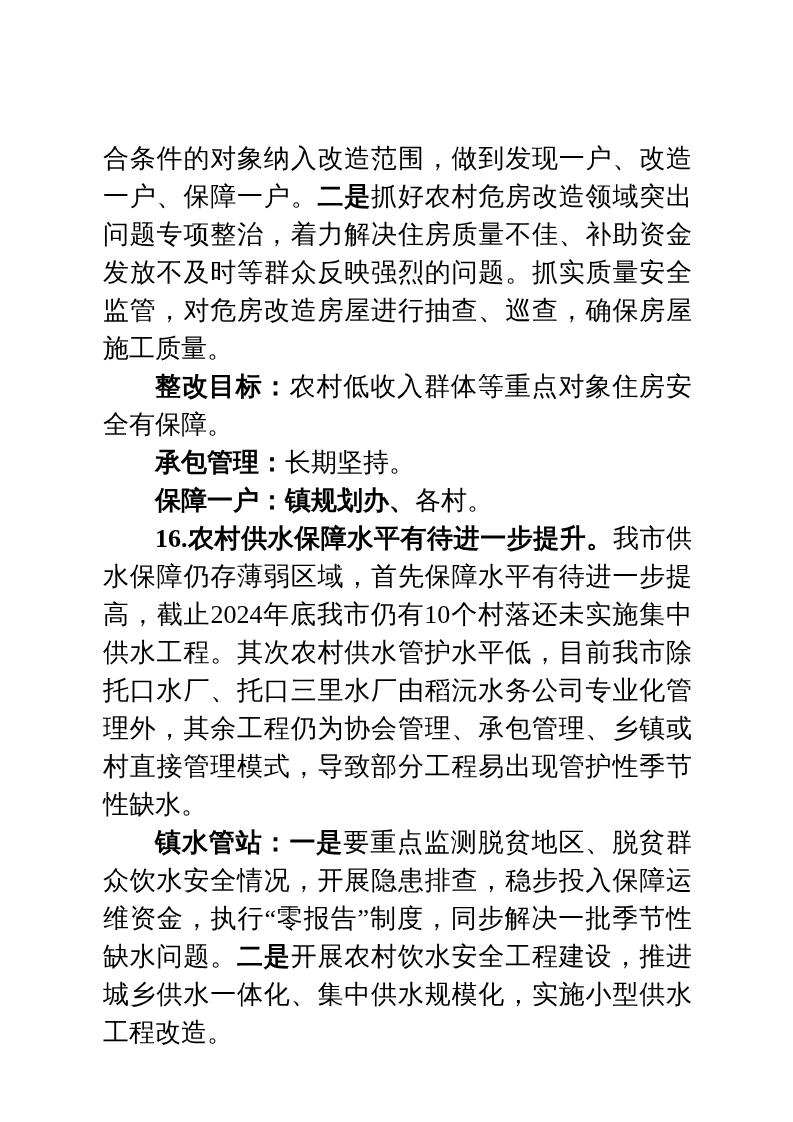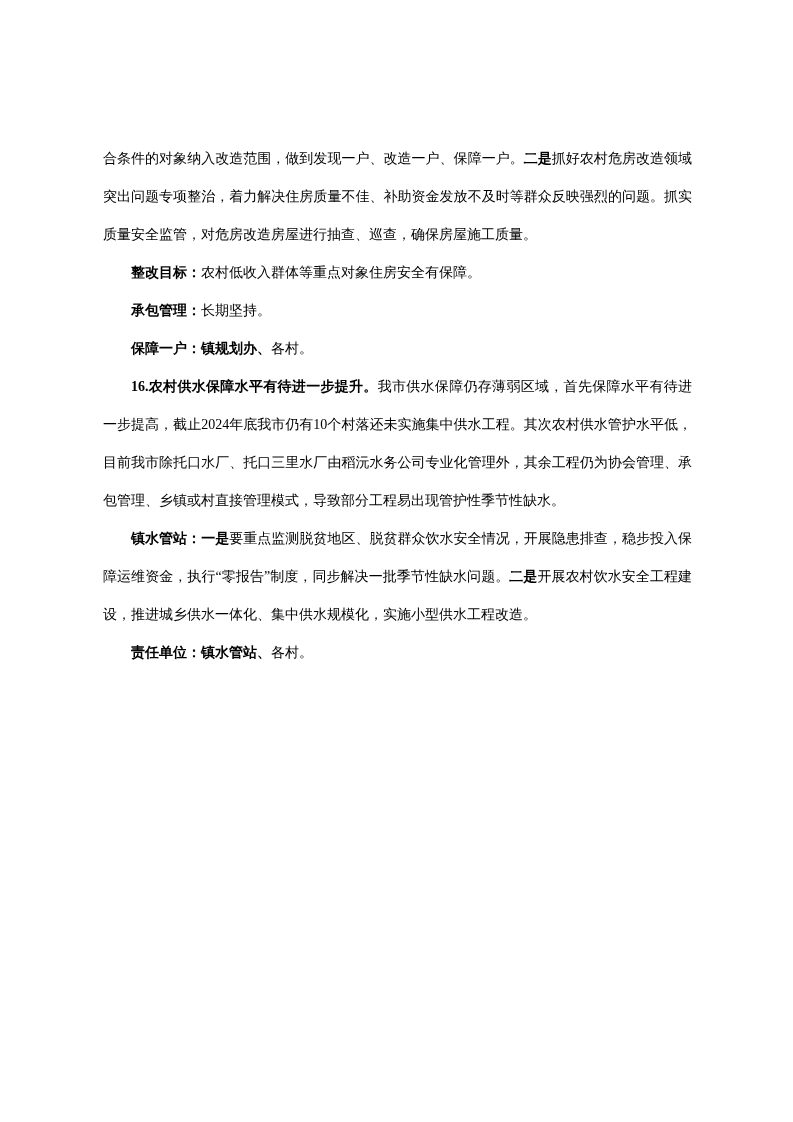--- a/index.html
+++ b/index.html
@@ -21,21 +21,21 @@
     height: 1122px;
     background: #ffffff;
     overflow: hidden;
   }
   .doc {
     position: absolute;
     left: 103px;
     top: 140px;
     width: 589px;
     color: #000000;
-    font-size: 14px;
+    font-size: 26px;
     line-height: 38px;
     text-align: justify;
     text-justify: inter-ideograph;
   }
   .doc p {
     margin: 0;
     padding: 0;
     text-indent: 2em;
   }
   .doc p.no-indent {
@@ -49,15 +49,14 @@
 <body>
 
 <div class="page">
   <div class="doc" style="color: rgb(0, 0, 0);">
       <p class="no-indent"><span>合条件的对象纳入改造范围，做到发现一户、改造一户、保障一户。</span><span class="b">二是</span><span>抓好农村危房改造领域突出问题专项整治，着力解决住房质量不佳、补助资金发放不及时等群众反映强烈的问题。抓实质量安全监管，对危房改造房屋进行抽查、巡查，确保房屋施工质量。</span></p>
       <p><span class="b">整改目标：</span><span>农村低收入群体等重点对象住房安全有保障。</span></p>
       <p><span class="b">承包管理：</span><span>长期坚持。</span></p>
       <p><span class="b">保障一户：镇规划办、</span><span>各村。</span></p>
       <p><span class="b">16.农村供水保障水平有待进一步提升。</span><span>我市供水保障仍存薄弱区域，首先保障水平有待进一步提高，截止2024年底我市仍有10个村落还未实施集中供水工程。其次农村供水管护水平低，目前我市除托口水厂、托口三里水厂由稻沅水务公司专业化管理外，其余工程仍为协会管理、承包管理、乡镇或村直接管理模式，导致部分工程易出现管护性季节性缺水。</span></p>
       <p><span class="b">镇水管站：一是</span><span>要重点监测脱贫地区、脱贫群众饮水安全情况，开展隐患排查，稳步投入保障运维资金，执行“零报告”制度，同步解决一批季节性缺水问题。</span><span class="b">二是</span><span>开展农村饮水安全工程建设，推进城乡供水一体化、集中供水规模化，实施小型供水工程改造。</span></p>
-      <p><span class="b">责任单位：镇水管站、</span><span>各村。</span></p>
     </div>
 </div>
 
 </body></html>

